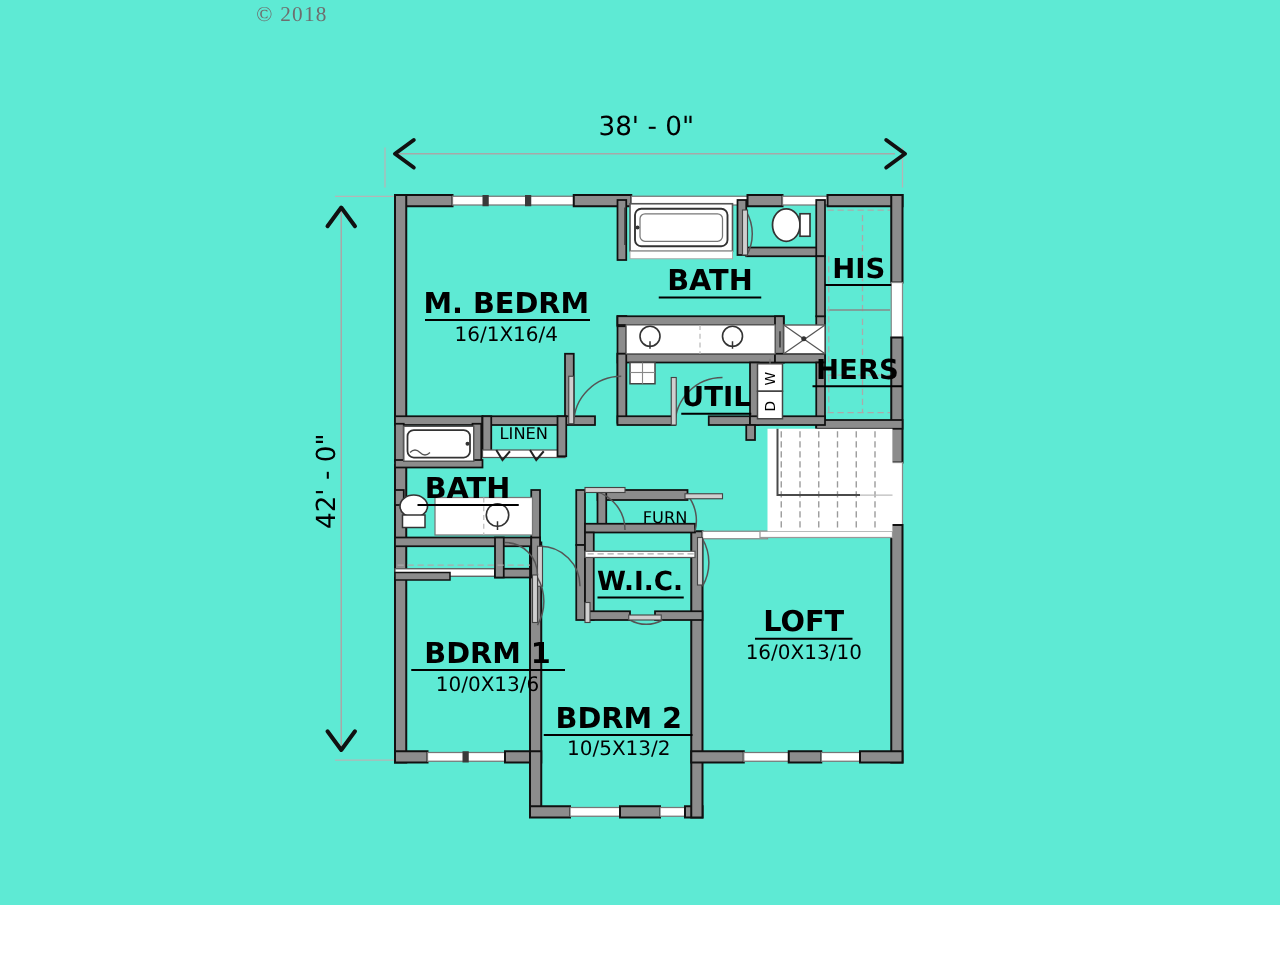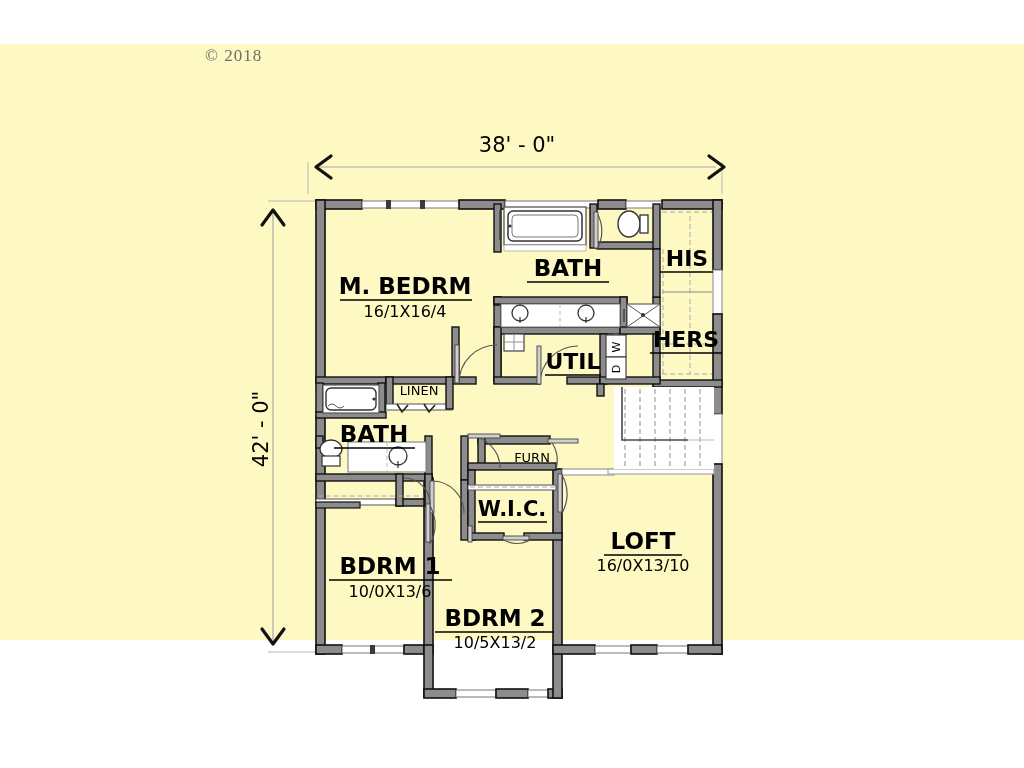--- a/index.html
+++ b/index.html
@@ -1,18 +1,18 @@
 <!DOCTYPE html>
 <html><head>
 <meta charset="utf-8">
 <style>
   html,body{margin:0;padding:0;background:#ffffff;}
   body{width:1024px;height:768px;overflow:hidden;
        font-family:"Liberation Sans",sans-serif;}
-  #stage{position:relative;width:1024px;height:596px;background:#fef9c3;margin-top:44px;}
+  #stage{position:relative;width:1024px;height:724px;background:#5eead4;}
   #copyright{position:absolute;left:205px;top:2px;font-size:17px;color:#6e6e6e;
              letter-spacing:1px;font-family:"Liberation Serif",serif;}
   svg{position:absolute;left:0;top:0;}
   .rmlabel{font-family:"DejaVu Sans",sans-serif;font-weight:700;fill:#000;}
   .rmdim{font-family:"DejaVu Sans",sans-serif;font-weight:400;fill:#000;}
   .smalllbl{font-family:"DejaVu Sans",sans-serif;font-weight:400;fill:#000;}
   .dimtxt{font-family:"DejaVu Sans",sans-serif;font-weight:400;fill:#000;}
 </style>
 </head>
 <body>

